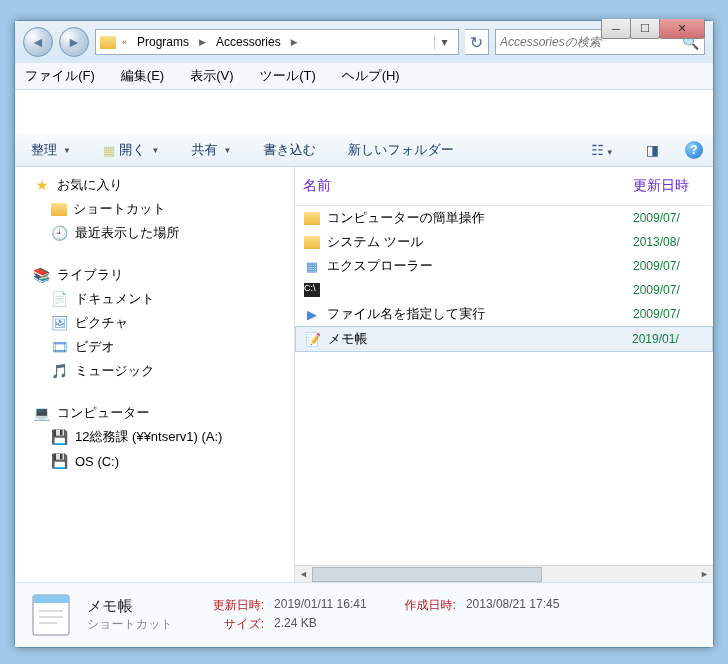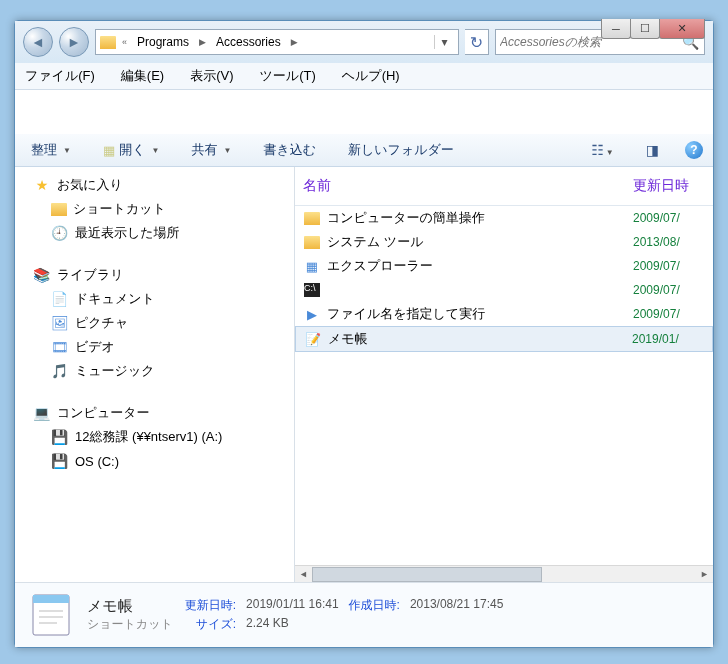--- a/index.html
+++ b/index.html
@@ -47,21 +47,21 @@
 .fico { width: 18px; height: 18px; display: inline-flex; align-items: center; justify-content: center; }
 .hscroll { height: 17px; background: #f0f0f0; border-top: 1px solid #d8d8d8; display: flex; align-items: center; }
 .hscroll .track { flex: 1; height: 15px; background: #f0f0f0; position: relative; }
 .hscroll .thumb { position: absolute; left: 0; width: 60%; height: 100%; background: #d0d8e0; border: 1px solid #b0b8c0; }
 .hscroll .arr { width: 17px; text-align: center; font-size: 9px; color: #666; cursor: pointer; }
 .details { border-top: 1px solid #d8e0e8; padding: 8px 12px; display: flex; align-items: center; gap: 12px; font-size: 12px; background: #f8fbfe; }
 .details .bigico { width: 48px; height: 48px; }
 .details .dname { font-size: 15px; color: #222; }
 .details .dtype { color: #888; }
 .details .dgrid { display: grid; grid-template-columns: auto auto auto auto; gap: 2px 10px; color: #555; }
-.details .dgrid .lab { color: #1d4ed8; text-align: right; }
+.details .dgrid .lab { color: #b91c1c; text-align: right; margin-left: 28px; }
 .ico-star { color: #f8c030; }
 .ico-folder { width: 16px; height: 13px; background: linear-gradient(#fce08a,#f0b840); border-radius: 1px 1px 0 0; display: inline-block; }
 .ico-blue { color: #4a8ad8; }
 .ico-screen { width: 16px; height: 12px; background: #4a8ad8; border: 1px solid #2a5a98; display: inline-block; }
 </style>
 </head>
 <body>
 
 <div class="window">
   <div class="win-controls">

